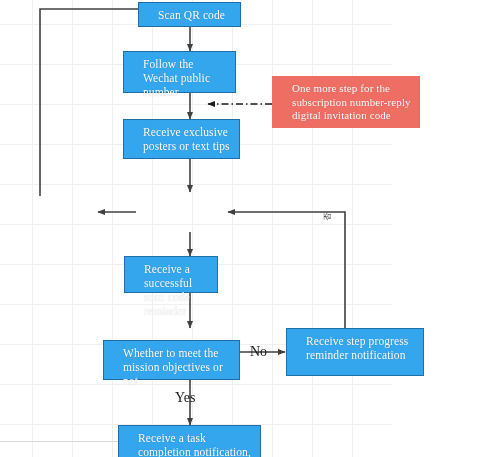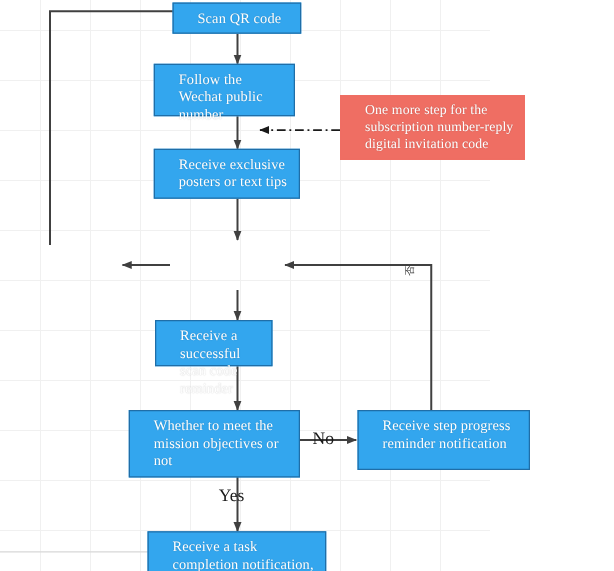--- a/index.html
+++ b/index.html
@@ -135,21 +135,21 @@
   <div class="node" style="left:123px;top:119px;width:117px;height:40px;">
     <span>Receive exclusive posters or text tips</span>
   </div>
 
 
 
   <div class="node" style="left:124px;top:256px;width:94px;height:37px;">
     <span>Receive a successful scan code reminder</span>
   </div>
 
-  <div class="node" style="left:103px;top:328px;width:137px;height:54px;">
+  <div class="node" style="left:103px;top:340px;width:137px;height:40px;">
     <span>Whether to meet the mission objectives or not</span>
   </div>
 
   <div class="node" style="left:286px;top:328px;width:138px;height:48px;">
     <span>Receive step progress reminder notification</span>
   </div>
 
   <div class="node" style="left:118px;top:425px;width:143px;height:36px;">
     <span>Receive a task completion notification, fill in the form</span>
   </div>

